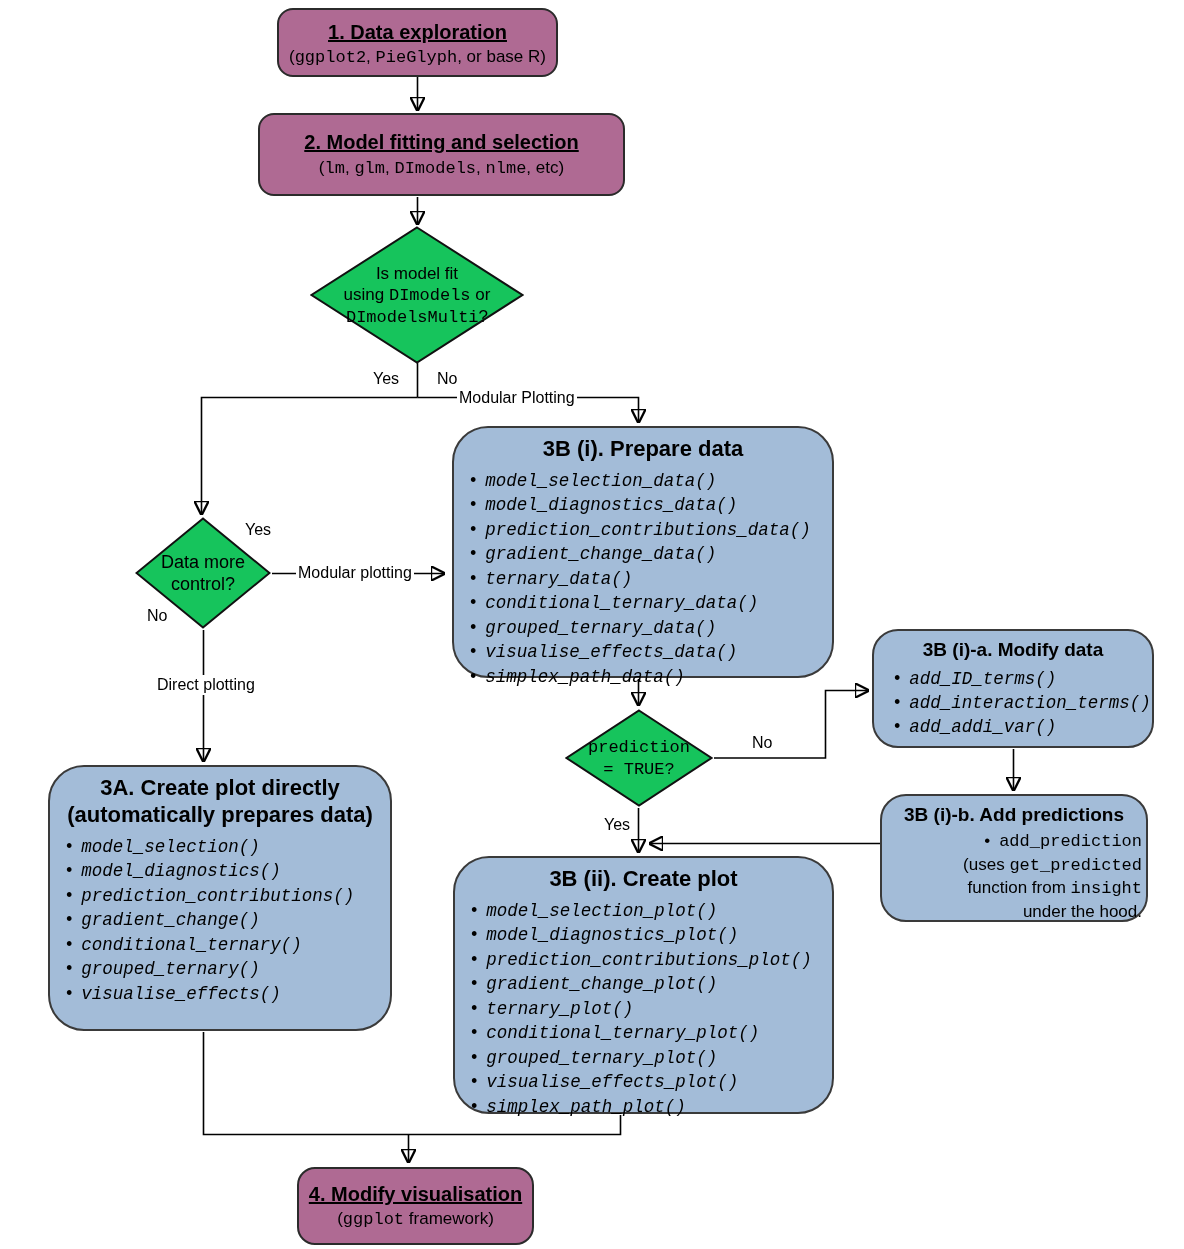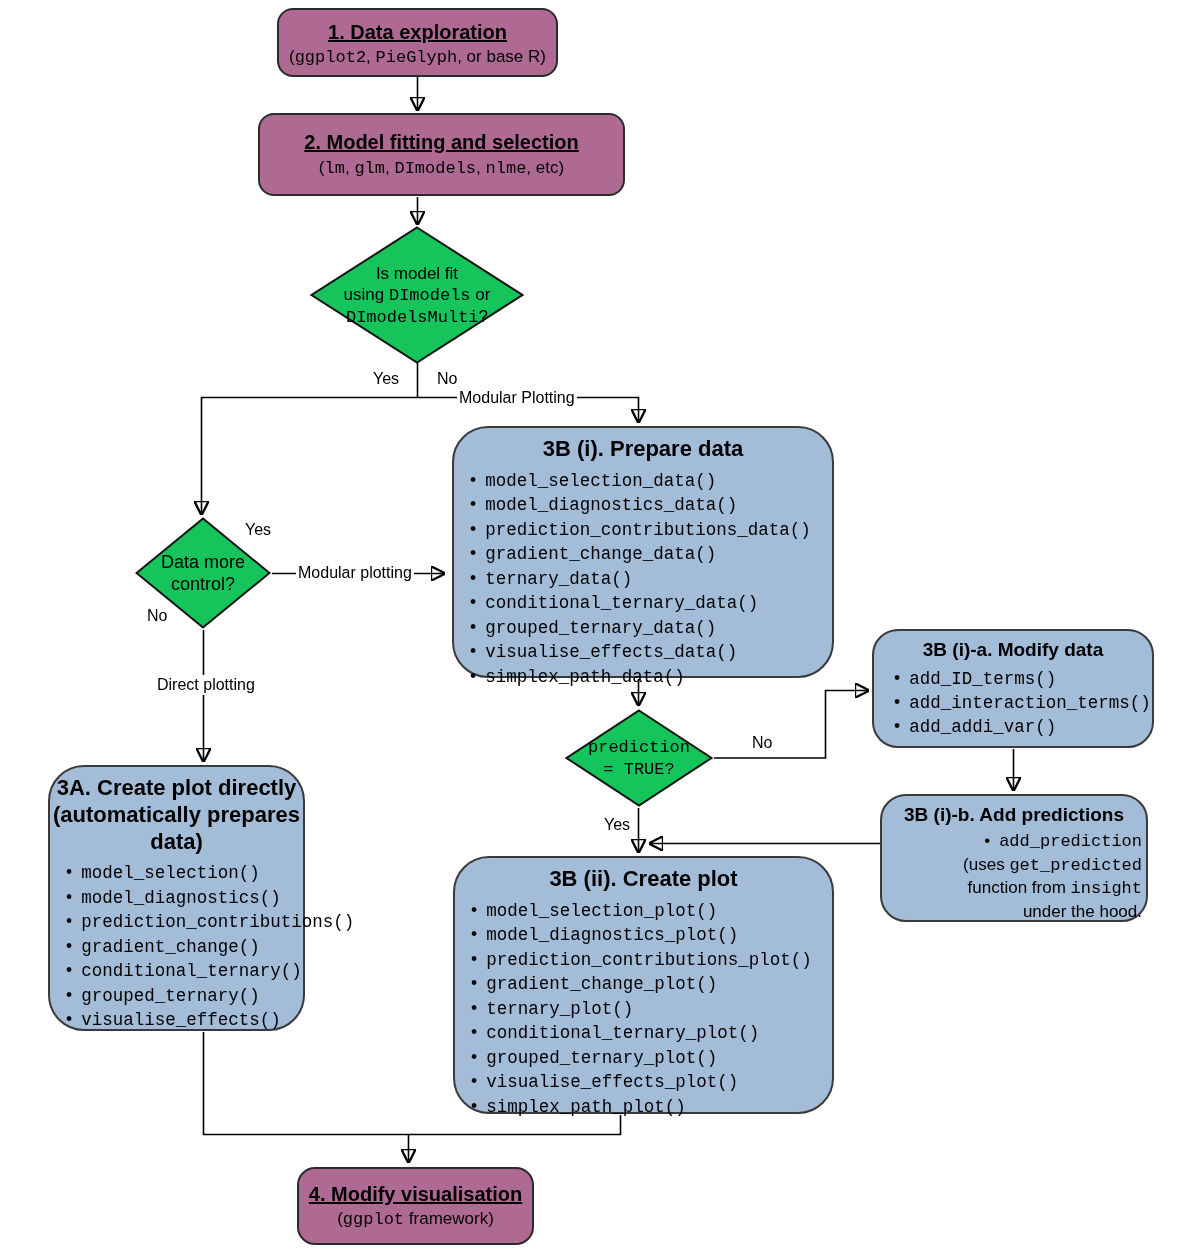--- a/index.html
+++ b/index.html
@@ -15,21 +15,21 @@
     display:flex; flex-direction:column; align-items:stretch;
   }
   .purple { background:#af6a93; }
   .blue   { background:#a3bcd8; border-color:#3a3a3a; }
   .node-title { font-weight:bold; text-align:center; line-height:1.22; }
   .purple .node-title { font-size:20px; padding-top:10px;text-decoration:underline; }
   .blue .node-title   { font-size:22px; padding-top:8px; }
   .small-title .node-title { font-size:19px; padding-top:7px; }
   .subtitle { text-align:center; font-size:17px; line-height:1.25; padding-top:2px; }
   .mono { font-family:"Liberation Mono","DejaVu Sans Mono",monospace; }
-  .fn-list { list-style:none; margin:6px 0 0 0; padding:0 6px 0 16px; }
+  .fn-list { list-style:none; margin:6px 0 0 0; padding:0 6px 0 16px;font-style:italic; }
   .fn-item {
     font-family:"Liberation Mono","DejaVu Sans Mono",monospace;
     font-size:17.5px; line-height:23.5px; white-space:nowrap;
   }
   .fn-item::before { content:"•"; font-family:"Liberation Sans",sans-serif; margin-right:9px; }
   .tight .fn-item { line-height:23px; }
   .decision { position:absolute; }
   .decision svg { position:absolute; left:0; top:0; }
   .decision polygon { fill:#16c45c; stroke:#111; stroke-width:2; }
   .dtext {
@@ -143,21 +143,21 @@
   <div class="node blue small-title" style="left:880px;top:794px;width:268px;height:128px;border-radius:26px;">
     <div class="node-title">3B (i)-b. Add predictions</div>
     <div class="bullet-block">
       <div class="bb-line first"><span class="mono">add_prediction</span></div>
       <div class="bb-line"><span>(uses </span><span class="mono">get_predicted</span></div>
       <div class="bb-line"><span>function from </span><span class="mono">insight</span></div>
       <div class="bb-line"><span>under the hood.</span></div>
     </div>
   </div>
 
-  <div class="node blue" style="left:48px;top:765px;width:257px;height:266px;border-radius:36px;">
+  <div class="node blue" style="left:48px;top:765px;width:344px;height:266px;border-radius:36px;">
     <div class="node-title">3A. Create plot directly</div>
     <div class="node-title" style="padding-top:0;">(automatically prepares data)</div>
     <ul class="fn-list">
         <li class="fn-item">model_selection()</li>
         <li class="fn-item">model_diagnostics()</li>
         <li class="fn-item">prediction_contributions()</li>
         <li class="fn-item">gradient_change()</li>
         <li class="fn-item">conditional_ternary()</li>
         <li class="fn-item">grouped_ternary()</li>
         <li class="fn-item">visualise_effects()</li>

